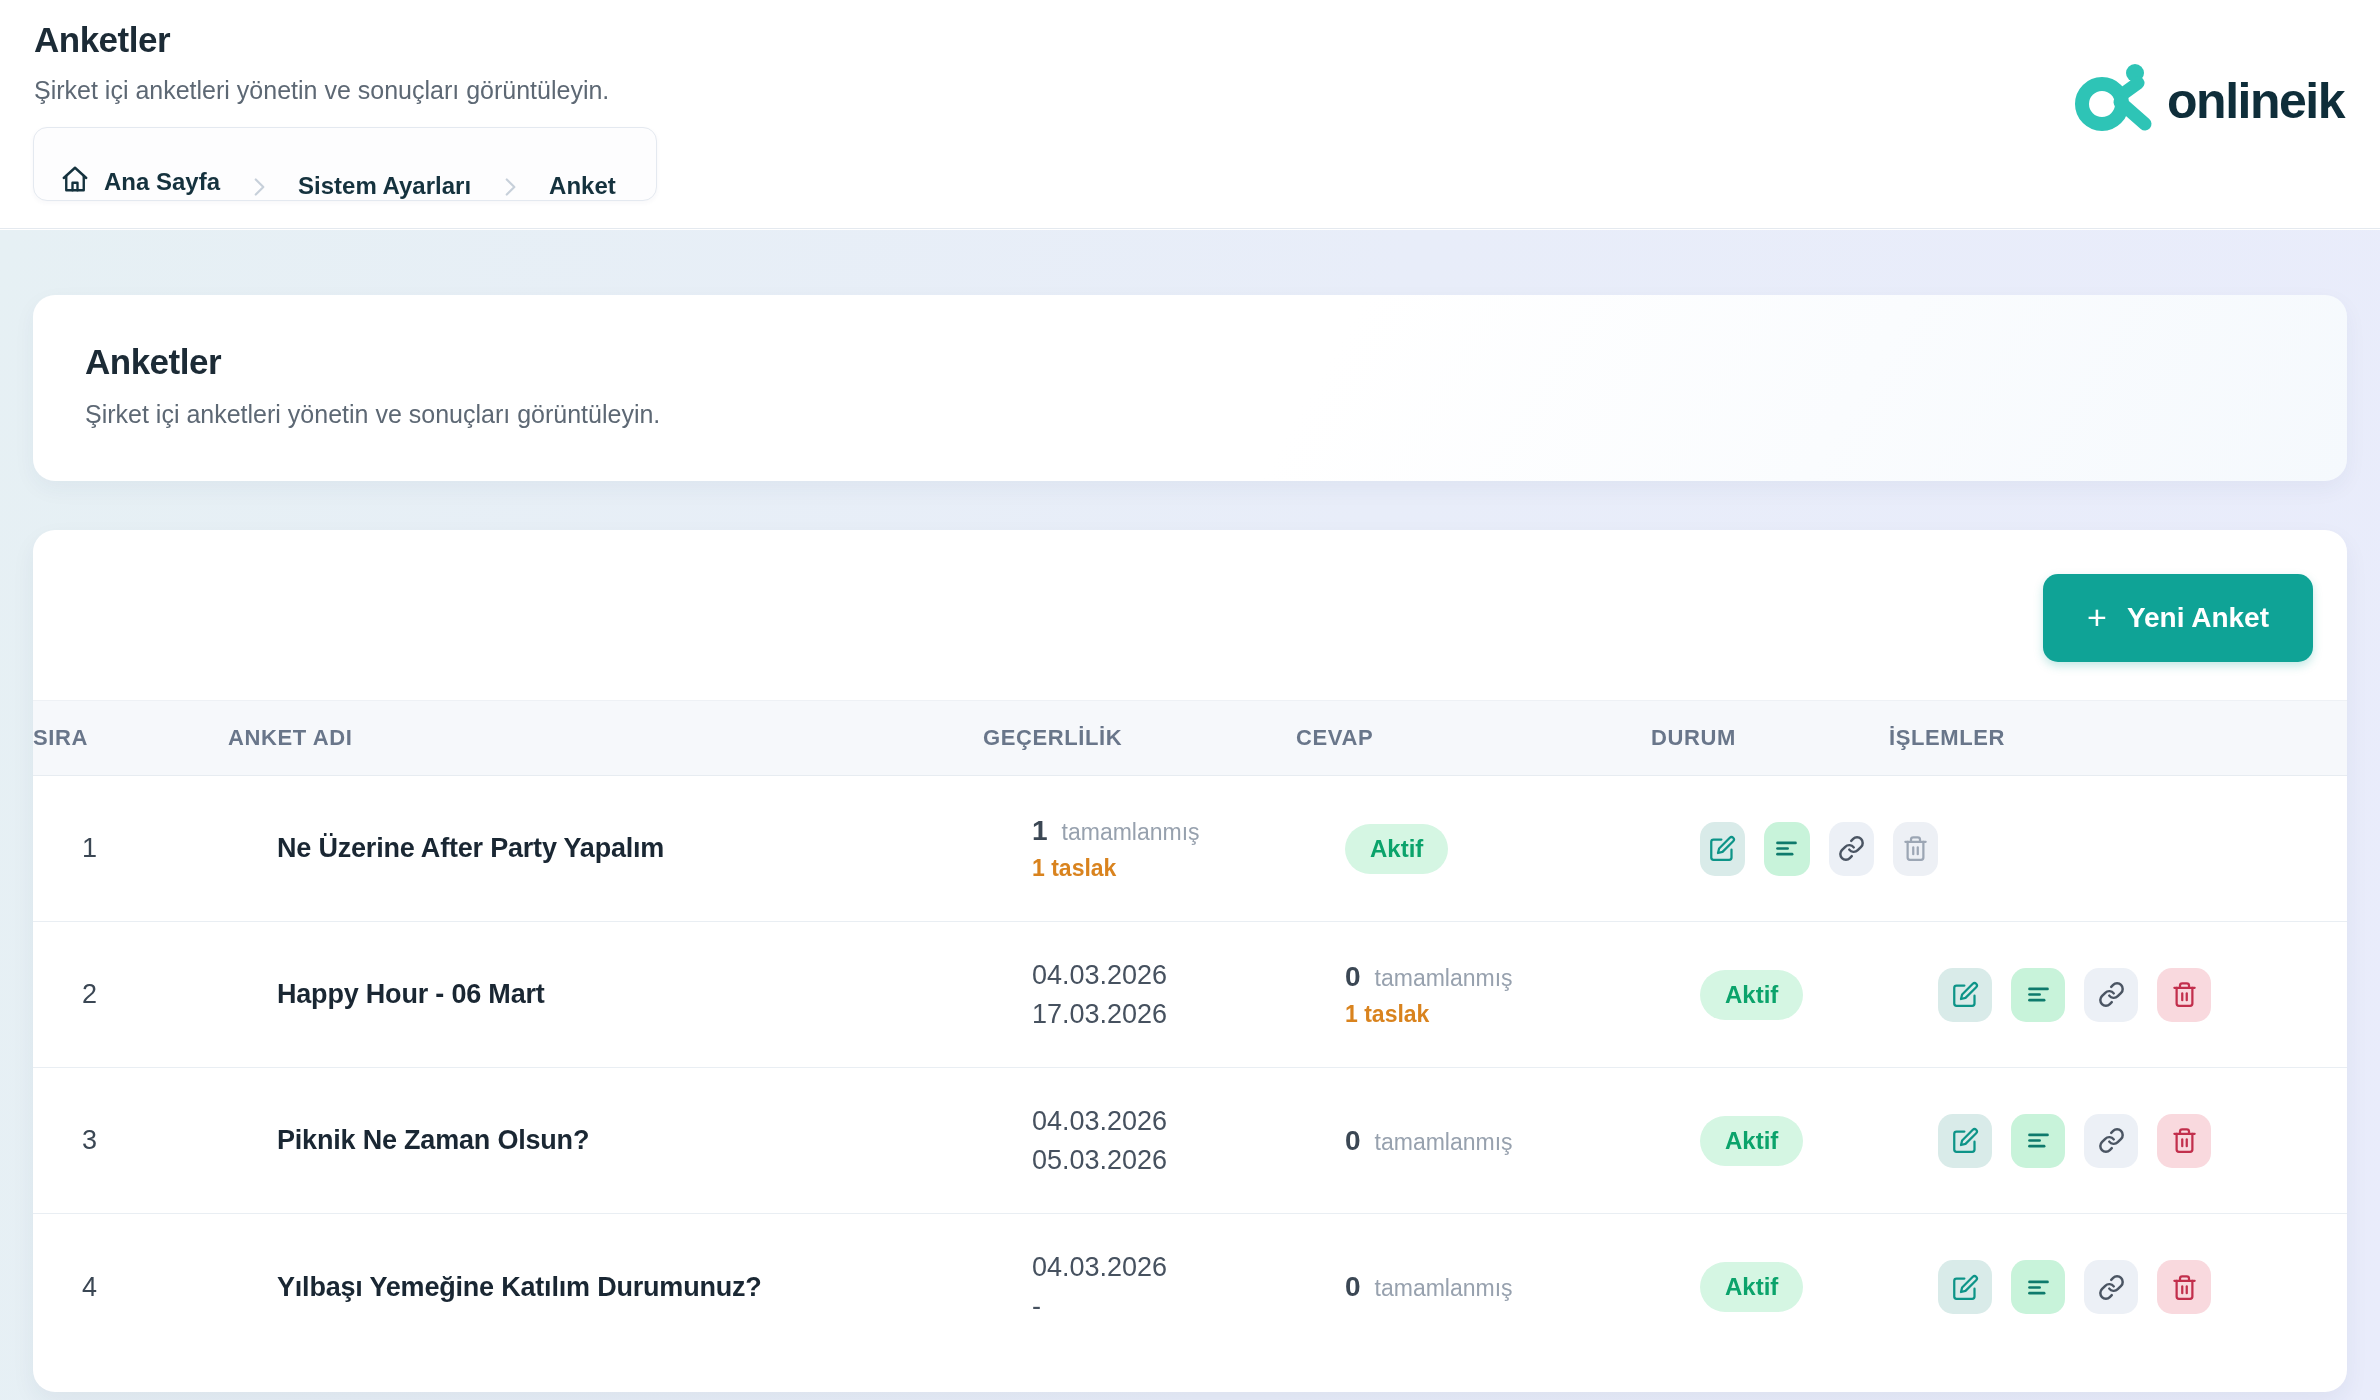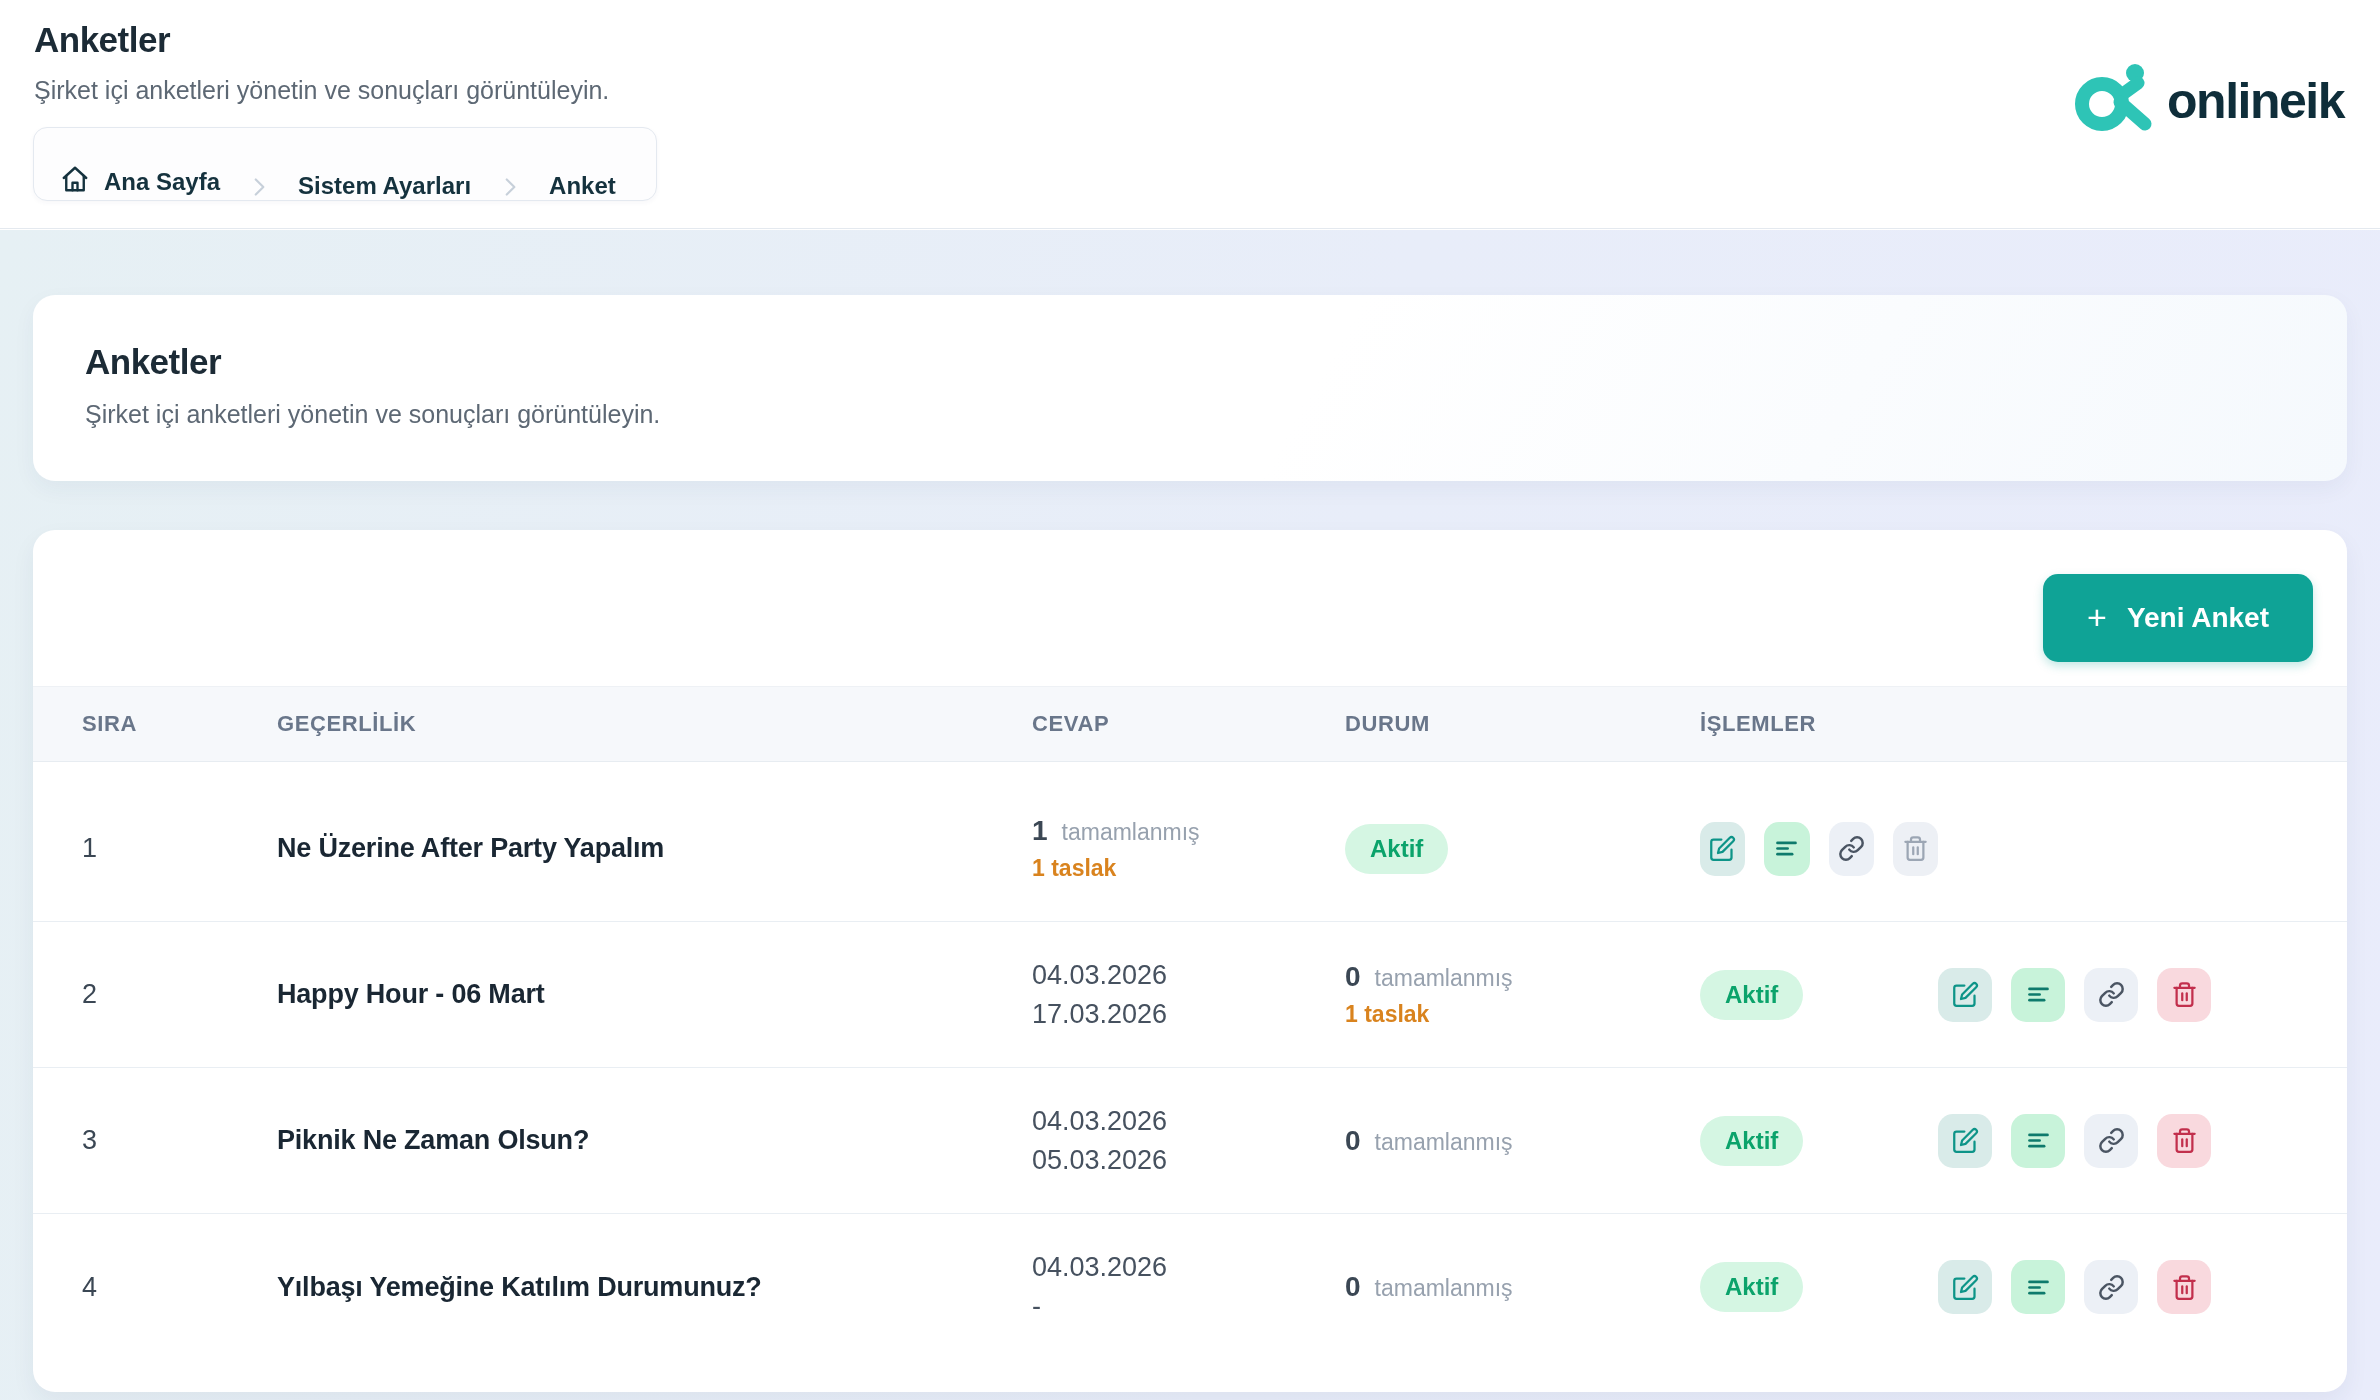--- a/index.html
+++ b/index.html
@@ -41,23 +41,23 @@
   
   .table-card { position:absolute; left:33px; top:300px; width:2314px; height:862px;
                 background:#ffffff; border-radius:22px; box-shadow:0 10px 25px rgba(30,50,90,0.06); overflow:hidden; }
 
   .new-btn { position:absolute; right:34px; top:44px; height:88px; padding:0 44px;
              background:#0fa396; border:none; border-radius:15px; display:flex; align-items:center; gap:20px;
              color:#ffffff; font-family:inherit; font-size:28px; font-weight:600; cursor:pointer;
              box-shadow:0 4px 10px rgba(15,163,150,0.25); }
   .new-btn .plus { font-size:34px; font-weight:400; line-height:1; margin-top:-3px; }
 
-  .thead { position:absolute; left:0; top:156px; width:2314px; height:76px; background:#f6f8fb;
+  .thead { position:absolute; left:0; top:170px; width:2314px; height:76px; background:#f6f8fb;
            border-top:1px solid #eef1f5; border-bottom:1px solid #e7ecf1;
-           display:grid; grid-template-columns:195px 755px 313px 355px 238px 1fr; align-items:center; padding-left:49px; }
+           display:grid; grid-template-columns:195px 755px 313px 355px 238px 1fr; align-items:center; }
   .th { font-size:22px; font-weight:600; color:#69768a; letter-spacing:0.6px; }
 
   .tbody { position:absolute; left:0; top:246px; width:2314px; }
   .trow { display:grid; grid-template-columns:195px 755px 313px 355px 238px 1fr; align-items:center;
           padding-left:49px; height:146px; border-bottom:1px solid #e9eef3; background:#ffffff; }
   .trow:last-child { border-bottom:none; }
 
   .cell-sira { font-size:27px; color:#3b4754; }
   .cell-name { font-size:27px; font-weight:600; color:#1a2733; letter-spacing:-0.2px; }
   .cell-dates { font-size:27px; color:#46515f; line-height:39px; }
@@ -146,20 +146,21 @@
 
     <section class="table-card">
 
       <button class="new-btn">
         <span class="plus">+</span>
         <span>Yeni Anket</span>
       </button>
 
       <div class="thead">
         <div class="th">SIRA</div>
+        <div class="th">ANKET ADI</div>
         <div class="th">GEÇERLİLİK</div>
         <div class="th">CEVAP</div>
         <div class="th">DURUM</div>
         <div class="th">İŞLEMLER</div>
       </div>
 
       <div class="tbody">
 
         <div class="trow">
           <div class="cell-sira">1</div>

